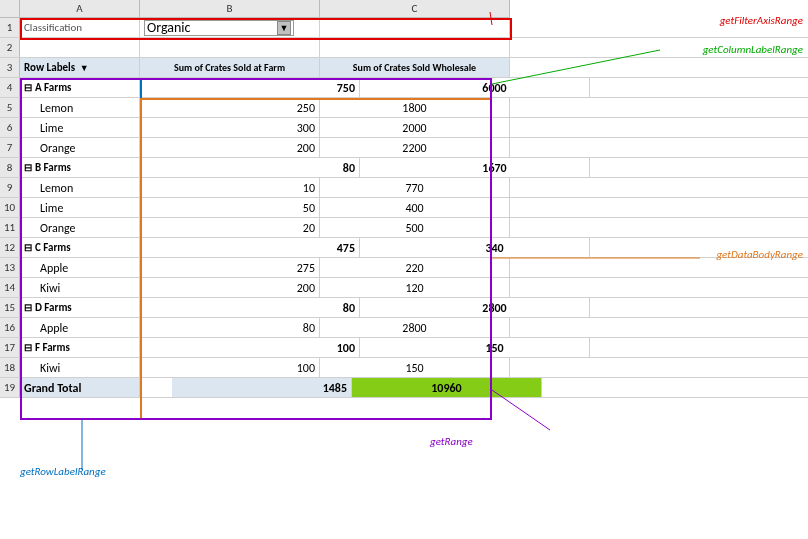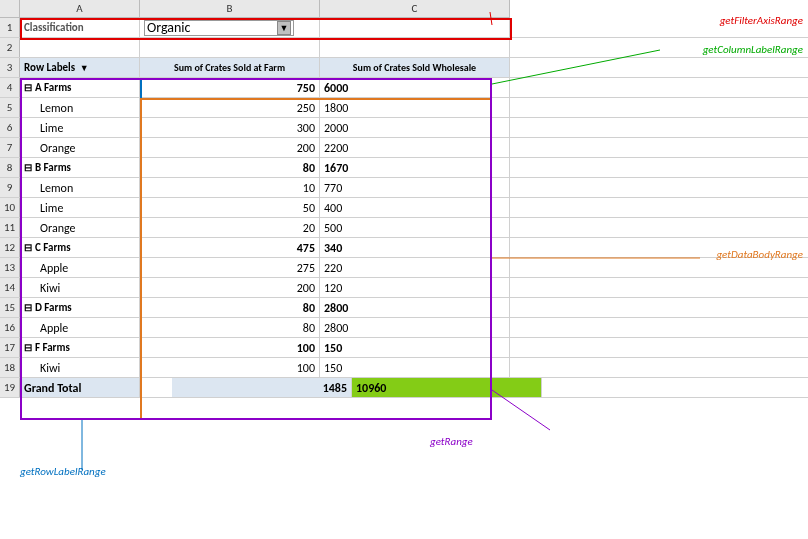--- a/index.html
+++ b/index.html
@@ -72,27 +72,26 @@
     }
     .cell {
       border-right: 1px solid #d0d0d0;
       line-height: 20px;
       padding: 0 4px;
       white-space: nowrap;
       overflow: hidden;
     }
     .cell-a { width: 120px; }
     .cell-b { width: 180px; text-align: right; }
-    .cell-c { width: 190px; text-align: left; }
+    .cell-c { width: 190px; text-align: center; }
 
     
     .filter-row .cell-a {
       font-size: 11px;
       color: #555;
-      font-weight: bold;
     }
     .filter-cell-b {
       width: 180px;
       display: flex;
       align-items: center;
       border-right: 1px solid #d0d0d0;
       padding: 0 4px;
     }
     .filter-input {
       border: 1px solid #999;
@@ -142,20 +141,21 @@
     }
 
     
     .farm-group .cell-a {
       font-weight: bold;
       font-size: 11px;
     }
     .farm-group .cell-b,
     .farm-group .cell-c {
       font-weight: bold;
+      margin-left: 40px;
     }
 
     
     .grand-total-row .cell-a {
       font-weight: bold;
       background: #dce6f1;
     }
     .grand-total-row .cell-b {
       font-weight: bold;
       background: #dce6f1;

